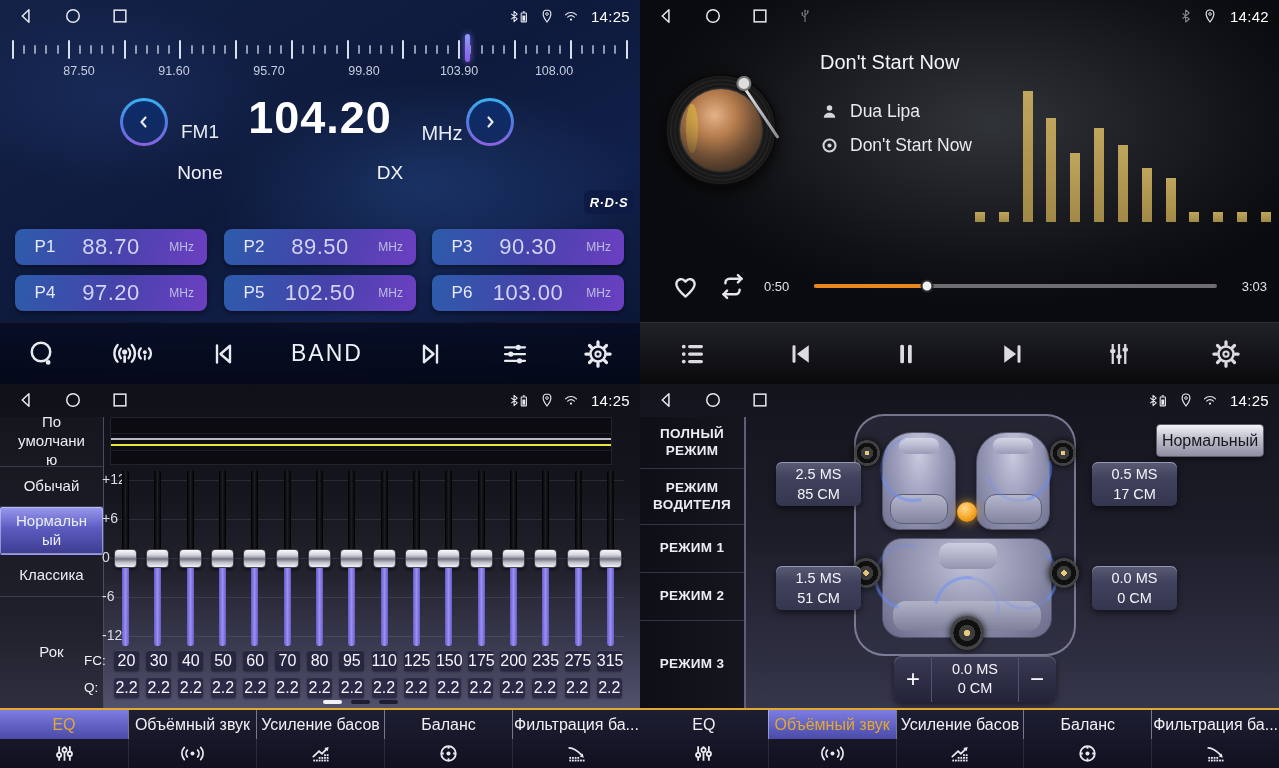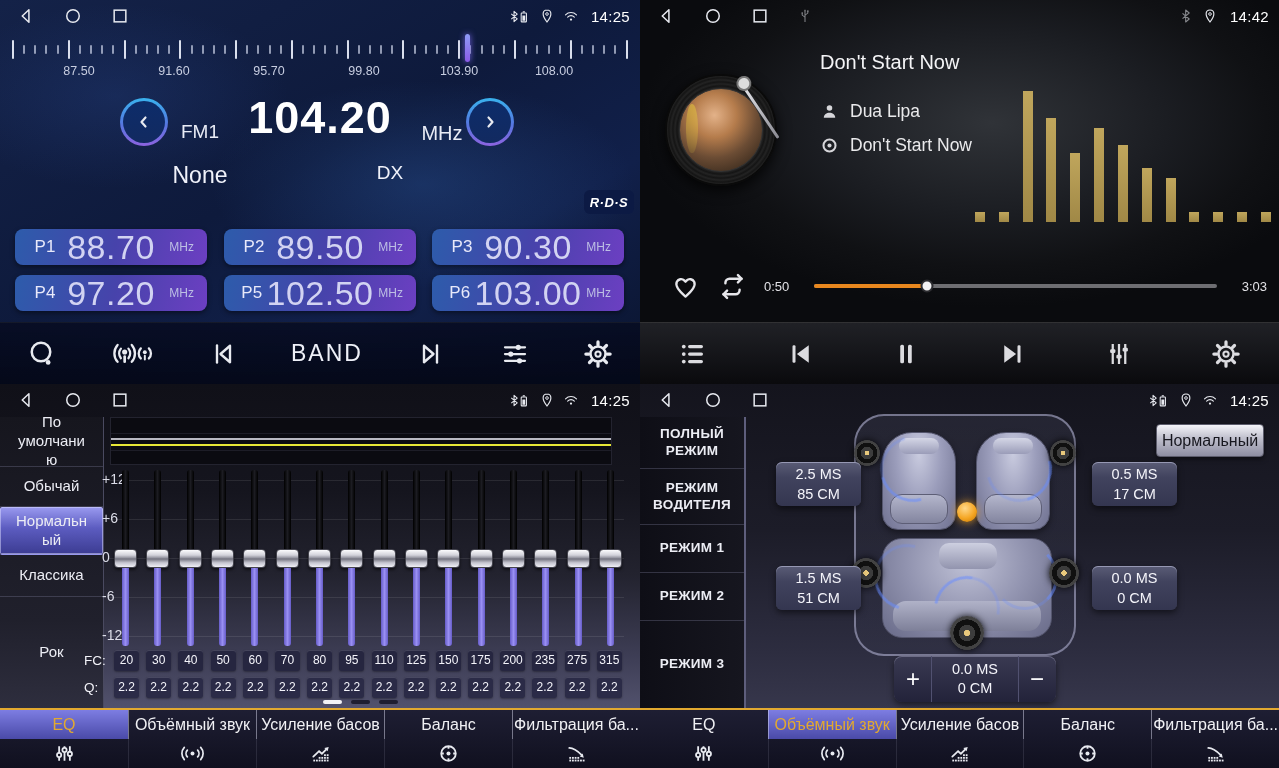--- a/index.html
+++ b/index.html
@@ -38,32 +38,32 @@
     background:linear-gradient(180deg,#0d2c6a,#122a60) padding-box,
                linear-gradient(180deg,#39b2ee 0%,#5577e0 55%,#8d63e0 100%) border-box;
     display:flex; align-items:center; justify-content:center; cursor:pointer; }
   .radio-band { position:absolute; left:168px; top:121px; width:64px; text-align:center;
     font-size:19px; color:#e9ecf6; }
   .radio-freq { position:absolute; left:230px; top:92px; width:180px; text-align:center;
     font-size:45px; font-weight:bold; color:#fff; letter-spacing:1px; }
   .radio-unit { position:absolute; left:412px; top:122px; width:60px; text-align:center;
     font-size:20px; color:#e9ecf6; }
   .radio-none { position:absolute; left:168px; top:162px; width:64px; text-align:center;
-    font-size:23px; color:#f0f2fa; }
+    font-size:19px; color:#f0f2fa; }
   .radio-dx { position:absolute; left:360px; top:162px; width:60px; text-align:center;
     font-size:19px; color:#f0f2fa; }
   .rds-badge { position:absolute; left:584px; top:190px; width:50px; height:24px;
     background:#0c1a44; border-radius:6px; display:flex; align-items:center; justify-content:center;
     font-size:13px; font-weight:bold; font-style:italic; letter-spacing:.5px; color:#fff; }
   .preset { position:absolute; width:192px; height:36px; border-radius:8px; cursor:pointer;
     background:linear-gradient(105deg,#2d5cab 0%, #4743ab 52%, #6c3fc2 100%);
     box-shadow:0 2px 5px rgba(0,0,0,.45);
     display:flex; align-items:center; padding:0 13px; }
   .preset .pid { font-size:17px; color:#e8e9fa; width:34px;text-align:center; }
-  .preset .pfreq { flex:1; text-align:center; font-size:34px; color:#d2d3f2; letter-spacing:.5px; }
+  .preset .pfreq { flex:1; text-align:center; font-size:22px; color:#d2d3f2; letter-spacing:.5px; }
   .preset .punit { font-size:12px; color:#bdbfe4; width:34px; text-align:right; }
   #radio-toolbar { position:absolute; left:0; right:0; bottom:0; height:62px;
     background:linear-gradient(180deg, rgba(7,12,34,.88) 0%, rgba(4,8,24,.97) 100%);
     border-top:1px solid rgba(255,255,255,.07);
     display:flex; align-items:center; justify-content:space-around; }
   #radio-toolbar svg.ic { width:30px; height:30px; }
   #radio-toolbar svg.ic.wide2 { width:44px; height:30px; }
   .band-text { font-size:23px; letter-spacing:2px; color:#eef0f8; cursor:pointer; }
 
   
@@ -129,21 +129,21 @@
     align-items:center; cursor:pointer; }
   .trk-top { width:7px; background:linear-gradient(90deg,#000, #1c1c22 50%, #000); border-radius:3px 3px 0 0; }
   .trk-bot { width:7px; flex:1; border-radius:0 0 3px 3px;
     background:linear-gradient(90deg,#665cc8,#998ff2 50%,#665cc8); }
   .thumb { width:23px; height:19px; border-radius:4px; flex:0 0 auto;
     background:linear-gradient(180deg,#fbfbfd 0%, #d2d2da 30%, #8e8e9a 48%, #71717d 52%, #c6c6d0 75%, #efeff5 100%);
     border:1px solid #44444e; box-shadow:0 2px 3px rgba(0,0,0,.55); }
   .fcq-label { position:absolute; left:84px; width:28px; font-size:13.5px; color:#f2f2f8; }
   .fcq-row { position:absolute; left:114px; width:508px; display:flex; justify-content:space-between; }
   .vbox { width:25px; height:21px; background:#262640; border-radius:3px; color:#f4f4fa;
-    font-size:12px; line-height:21px; text-align:center; cursor:pointer;
+    font-size:16px; line-height:21px; text-align:center; cursor:pointer;
     box-shadow:inset 0 1px 0 rgba(255,255,255,.14), 0 1px 2px rgba(0,0,0,.35); }
   .vbox.q { background:#2b2b47; }
   #eq-pager { position:absolute; left:260px; width:200px; top:316px; display:flex;
     justify-content:center; gap:9px; }
   .dash { width:19px; height:4px; border-radius:2px; background:#1e1e30; }
   .dash.on { background:#f2f2f6; }
 
   
   .tabbar { position:absolute; left:0; right:0; bottom:0; height:60px;
     border-top:2.5px solid var(--accent-gold,#d4a72c);

